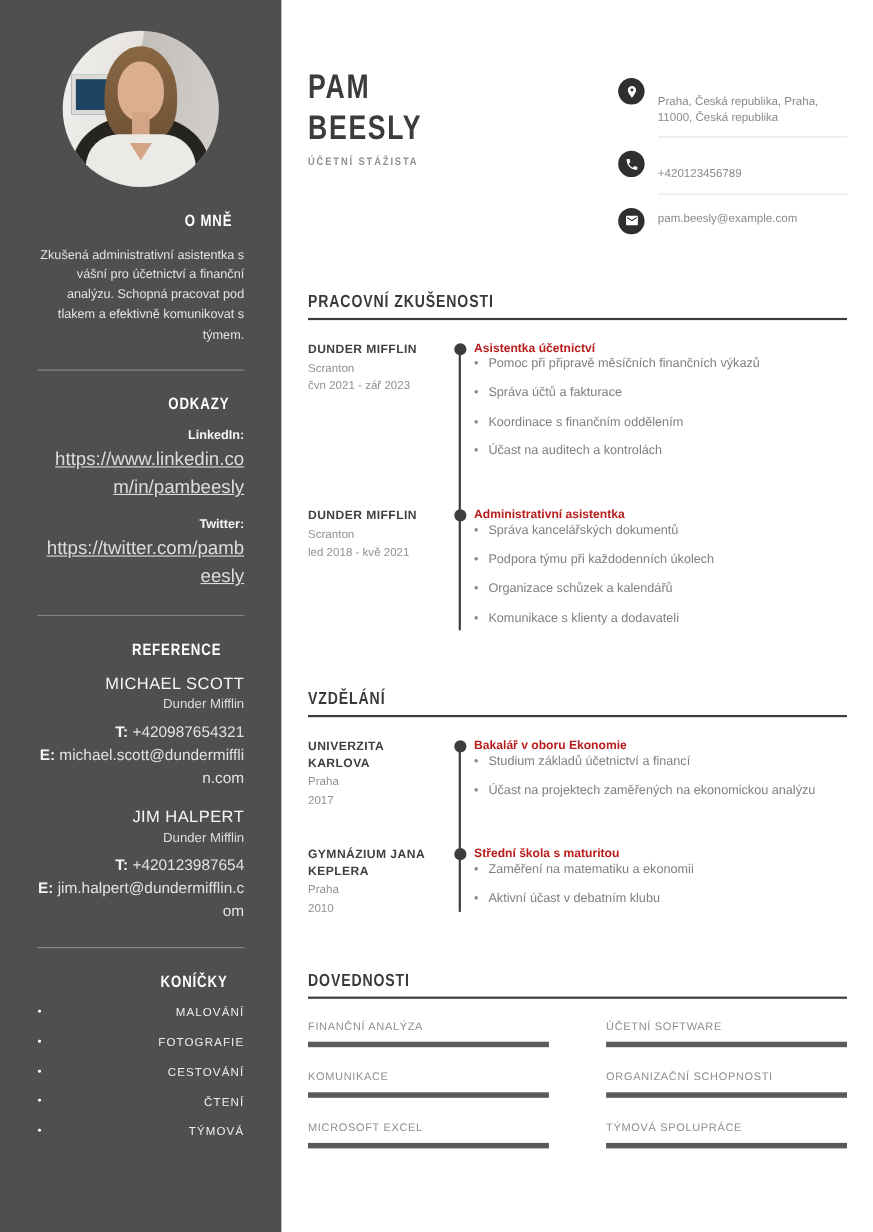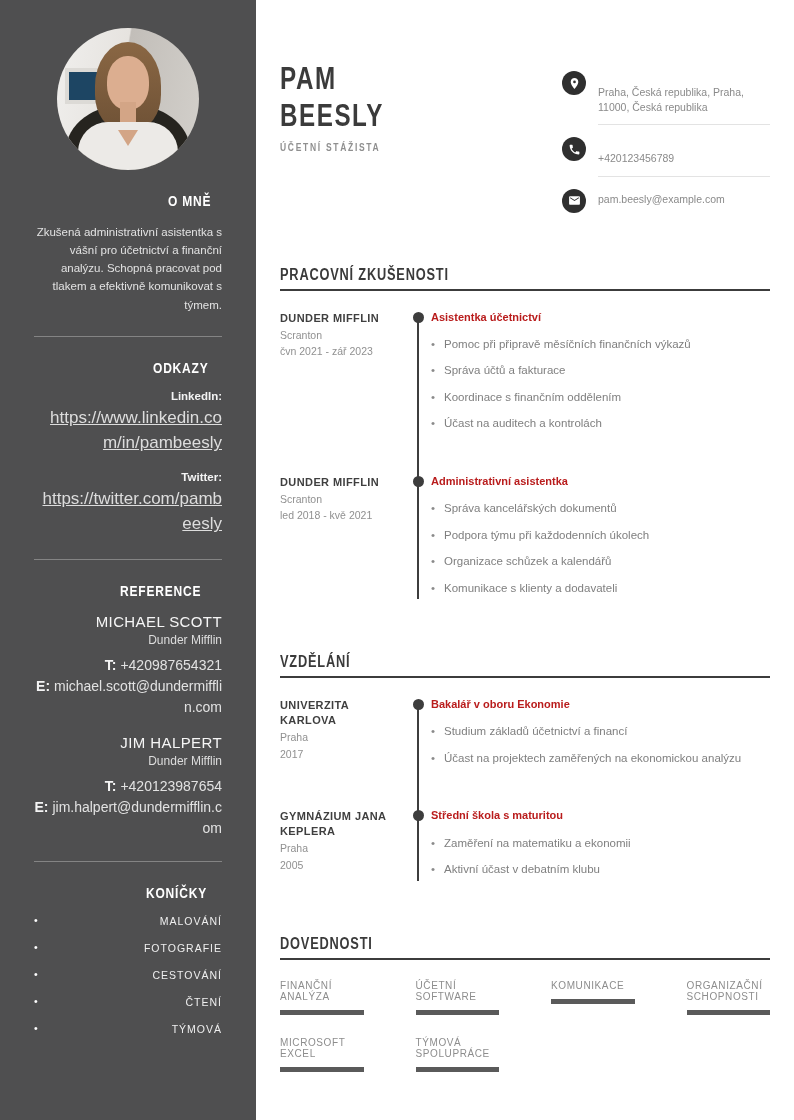--- a/index.html
+++ b/index.html
@@ -61,25 +61,25 @@
   .tl-body { position:relative; }
   .tl-line { position:absolute; left:137px; top:9px; bottom:8px; width:2px; background:#3d3d3d; }
   .entry { display:grid; grid-template-columns:138px 1fr; }
   .entry + .entry { margin-top:32px; }
   .e-left { padding-right:10px; }
   .e-company { font-size:11px; font-weight:700; color:#3f3f3f; letter-spacing:.4px; line-height:1.35; }
   .e-sub { font-size:10.5px; color:#909090; line-height:1.4; margin-top:2px; }
   .e-right { padding-left:13px; }
   .e-role { position:relative; font-size:11px; font-weight:700; color:#b91c1c; line-height:1.2; }
   .e-role::before { content:''; position:absolute; left:-18.5px; top:1px; width:11px; height:11px; border-radius:50%; background:#3d3d3d; }
-  .e-bullets { list-style:none; margin-top:13px; }
+  .e-bullets { list-style:none; }
   .e-bullets li { position:relative; padding-left:13px; font-size:11.5px; color:#7f7f7f; margin-bottom:11px; line-height:1.35; }
   .e-bullets li::before { content:'•'; position:absolute; left:0; color:#8a8a8a; }
 
-  .grid2 { display:grid; grid-template-columns:1fr 1fr 1fr 1fr; column-gap:52px; row-gap:22px; }
+  .grid2 { display:grid; grid-template-columns:1fr 1fr; column-gap:52px; row-gap:22px; }
   .skill-label { font-size:10px; letter-spacing:.6px; color:#8d8d8d; }
   .bar { margin-top:8px; height:5px; background:#e4e4e4; }
   .fill { height:100%; background:#5a5a5a; }
 </style>
 </head>
 <body>
 
 <div class="page">
 
   <aside class="sidebar">
@@ -248,21 +248,21 @@
               <li>Studium základů účetnictví a financí</li>
               <li>Účast na projektech zaměřených na ekonomickou analýzu</li>
             </ul>
           </div>
         </article>
 
         <article class="entry">
           <div class="e-left">
             <div class="e-company">GYMNÁZIUM JANA KEPLERA</div>
             <div class="e-sub">Praha</div>
-            <div class="e-sub">2005</div>
+            <div class="e-sub">2010</div>
           </div>
           <div class="e-right">
             <h3 class="e-role">Střední škola s maturitou</h3>
             <ul class="e-bullets">
               <li>Zaměření na matematiku a ekonomii</li>
               <li>Aktivní účast v debatním klubu</li>
             </ul>
           </div>
         </article>
       </div>

